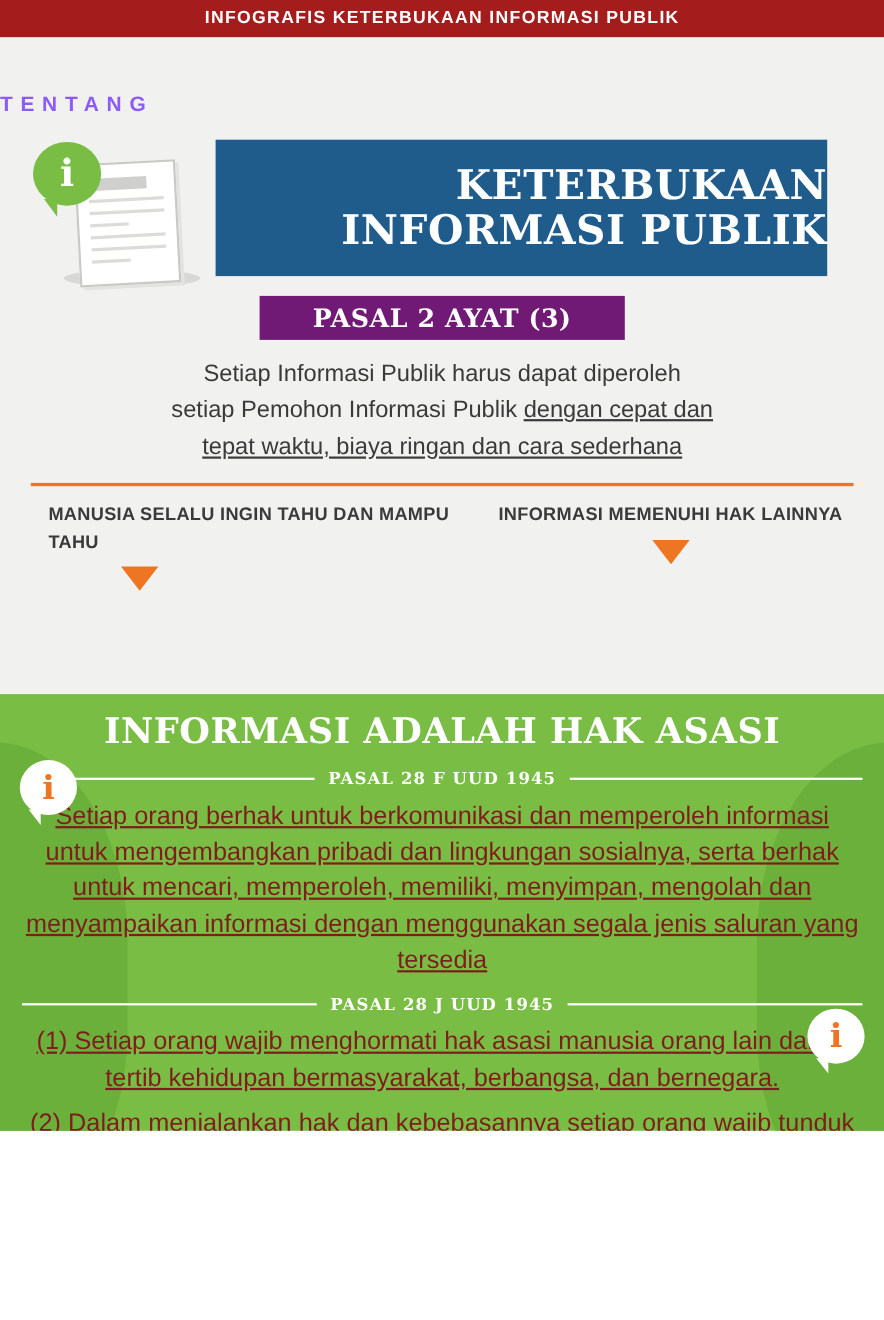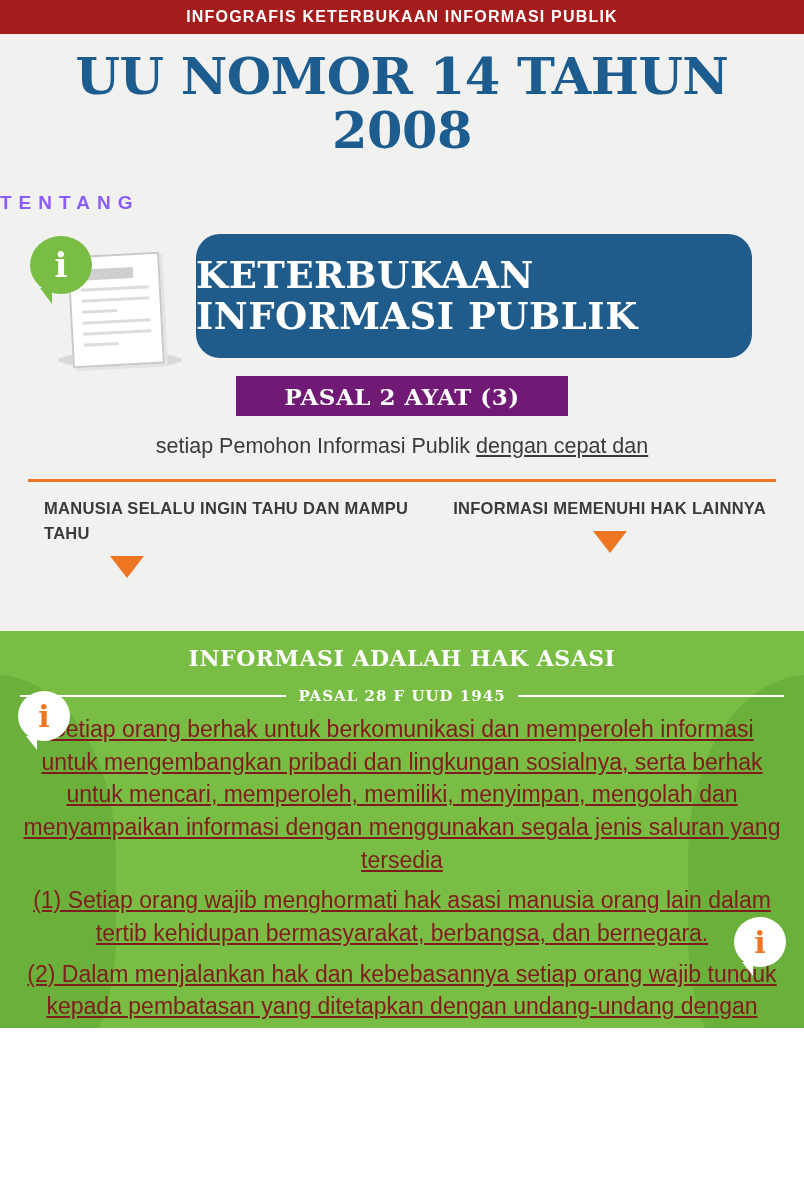--- a/index.html
+++ b/index.html
@@ -61,21 +61,21 @@
     margin-top: 12px;
     position: relative;
     height: 140px;
   }
   .blue-banner {
     position: absolute;
     left: 196px; top: 8px;
     width: 556px; height: 124px;
     background: #1f5c8b;
     display: flex; flex-direction: column;
-    align-items: flex-start; justify-content: center; border-radius: 24px;
+    align-items: flex-end; justify-content: center;
   }
   .blue-banner .l1, .blue-banner .l2 {
     color: #ffffff;
     font-family: "DejaVu Serif", serif;
     font-weight: bold;
     font-size: 37px;
     letter-spacing: 0.5px;
     line-height: 1.12;
   }
 
@@ -188,21 +188,21 @@
     right: -34px;
     border-radius: 120px 0 0 90px / 180px 0 0 160px;
   }
 
   .green-title {
     position: relative;
     text-align: center;
     color: #ffffff;
     font-family: "DejaVu Serif", serif;
     font-weight: bold;
-    font-size: 22px;
+    font-size: 32px;
     letter-spacing: 0.5px;
     z-index: 3;
   }
 
   .green-body { position: relative; z-index: 3; padding: 0 20px; }
 
   .sub-rule {
     display: flex; align-items: center; justify-content: center;
     margin-top: 16px;
     gap: 12px;
@@ -313,21 +313,20 @@
 <body>
 
 <div class="page">
 
   <div class="topbar">
     <div class="topbar-text">INFOGRAFIS KETERBUKAAN INFORMASI PUBLIK</div>
   </div>
 
   <div class="upper">
 
-    <div class="title-uu">UU NOMOR 14 TAHUN 2008</div>
     <div class="tentang">TENTANG</div>
 
     <div class="banner-row">
 
       <div class="illus">
         <div class="book-shadow"></div>
         <div class="book">
           <div class="hdr"></div>
           <div class="ln"></div>
           <div class="ln"></div>
@@ -345,23 +344,25 @@
         <div class="l1">KETERBUKAAN</div>
         <div class="l2">INFORMASI PUBLIK</div>
       </div>
     </div>
 
     <div class="pasal-tag">
       <span>PASAL 2 AYAT (3)</span>
     </div>
 
     <div class="pasal-body">
+      <div>Setiap Informasi Publik harus dapat diperoleh</div>
       <div>
         <span>setiap Pemohon Informasi Publik </span><u>dengan cepat dan</u>
       </div>
+      <div><u>tepat waktu, biaya ringan dan cara sederhana</u></div>
     </div>
 
     <div class="divider"></div>
 
     <div class="cols">
       <div class="col col-1">
         <div class="col-text">MANUSIA SELALU INGIN TAHU DAN MAMPU TAHU</div>
         <div class="arrow-down"></div>
       </div>
       <div class="col">
@@ -386,20 +387,25 @@
 
     <div class="green-body">
 
       <div class="sub-rule">
         <div class="line"></div>
         <div class="lbl">PASAL 28 F UUD 1945</div>
         <div class="line"></div>
       </div>
       <div class="green-para">Setiap orang berhak untuk berkomunikasi dan memperoleh informasi untuk mengembangkan pribadi dan lingkungan sosialnya, serta berhak untuk mencari, memperoleh, memiliki, menyimpan, mengolah dan menyampaikan informasi dengan menggunakan segala jenis saluran yang tersedia</div>
 
+      <div class="sub-rule">
+        <div class="line"></div>
+        <div class="lbl">PASAL 28 J UUD 1945</div>
+        <div class="line"></div>
+      </div>
       <div class="green-para">(1) Setiap orang wajib menghormati hak asasi manusia orang lain dalam tertib kehidupan bermasyarakat, berbangsa, dan bernegara.</div>
       <div class="green-para">(2) Dalam menjalankan hak dan kebebasannya setiap orang wajib tunduk kepada pembatasan yang ditetapkan dengan undang-undang dengan maksud semata-mata untuk menjamin pengakuan serta penghormatan atas hak dan kebebasan orang lain dan untuk memenuhi tuntutan yang adil sesuai dengan pertimbangan moral, nilai-nilai agama, keamanan, dan ketertiban umum dalam suatu masyarakat demokratis</div>
     </div>
   </div>
 
   <div class="footer">
     <div class="footer-swoosh"></div>
 
     <div class="badge">
       <div class="star"></div>

